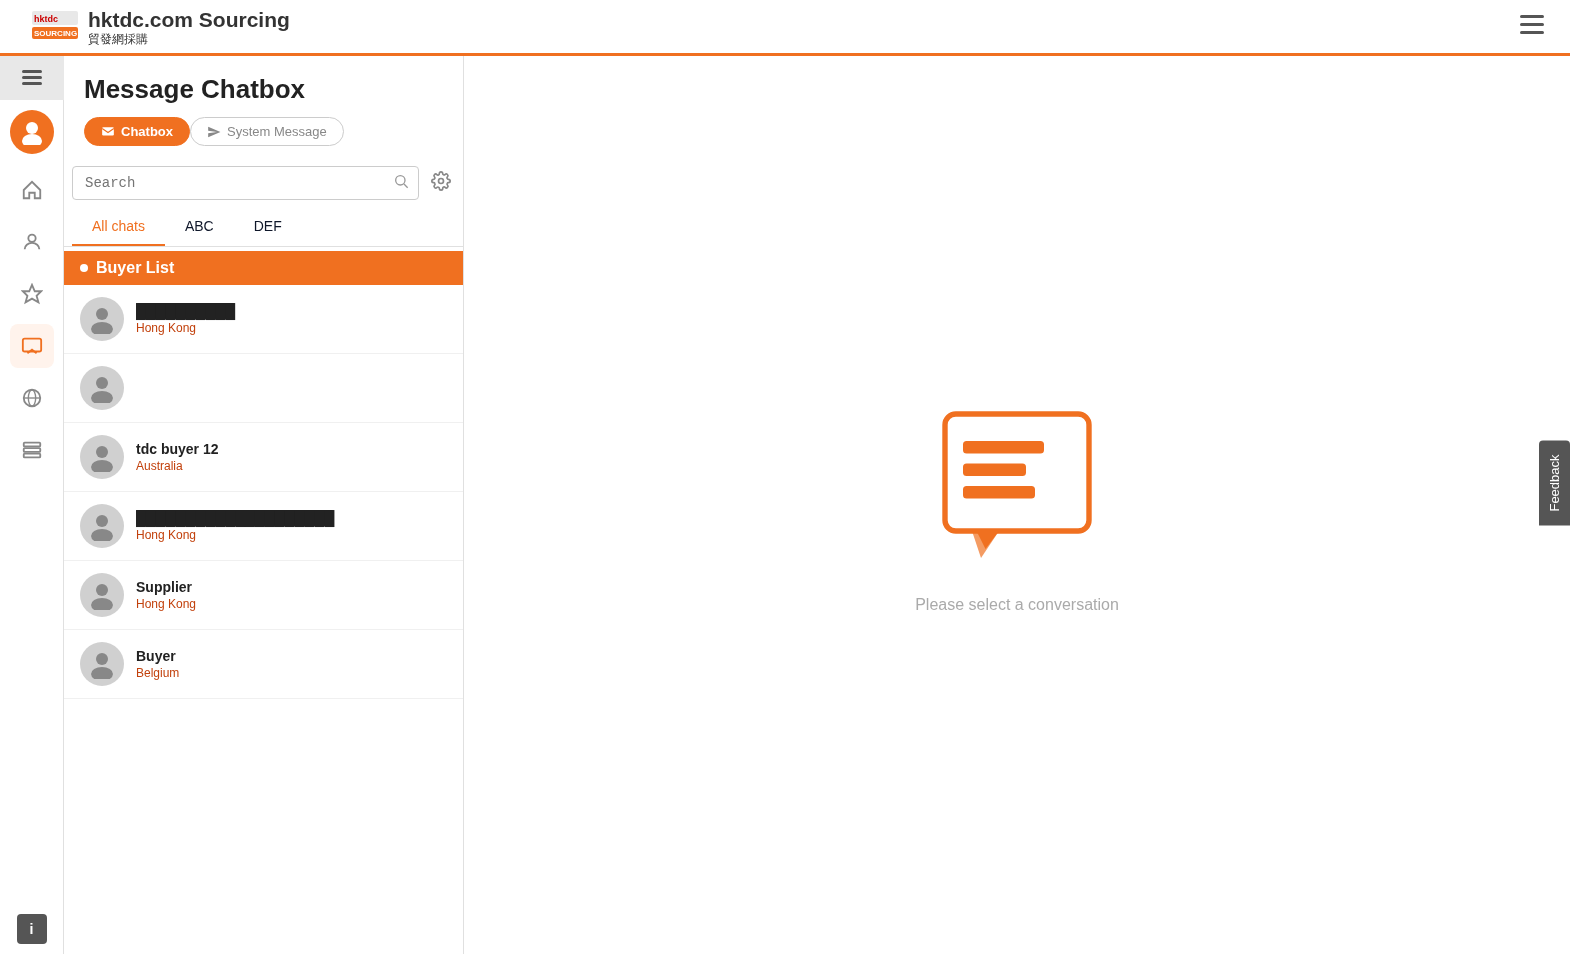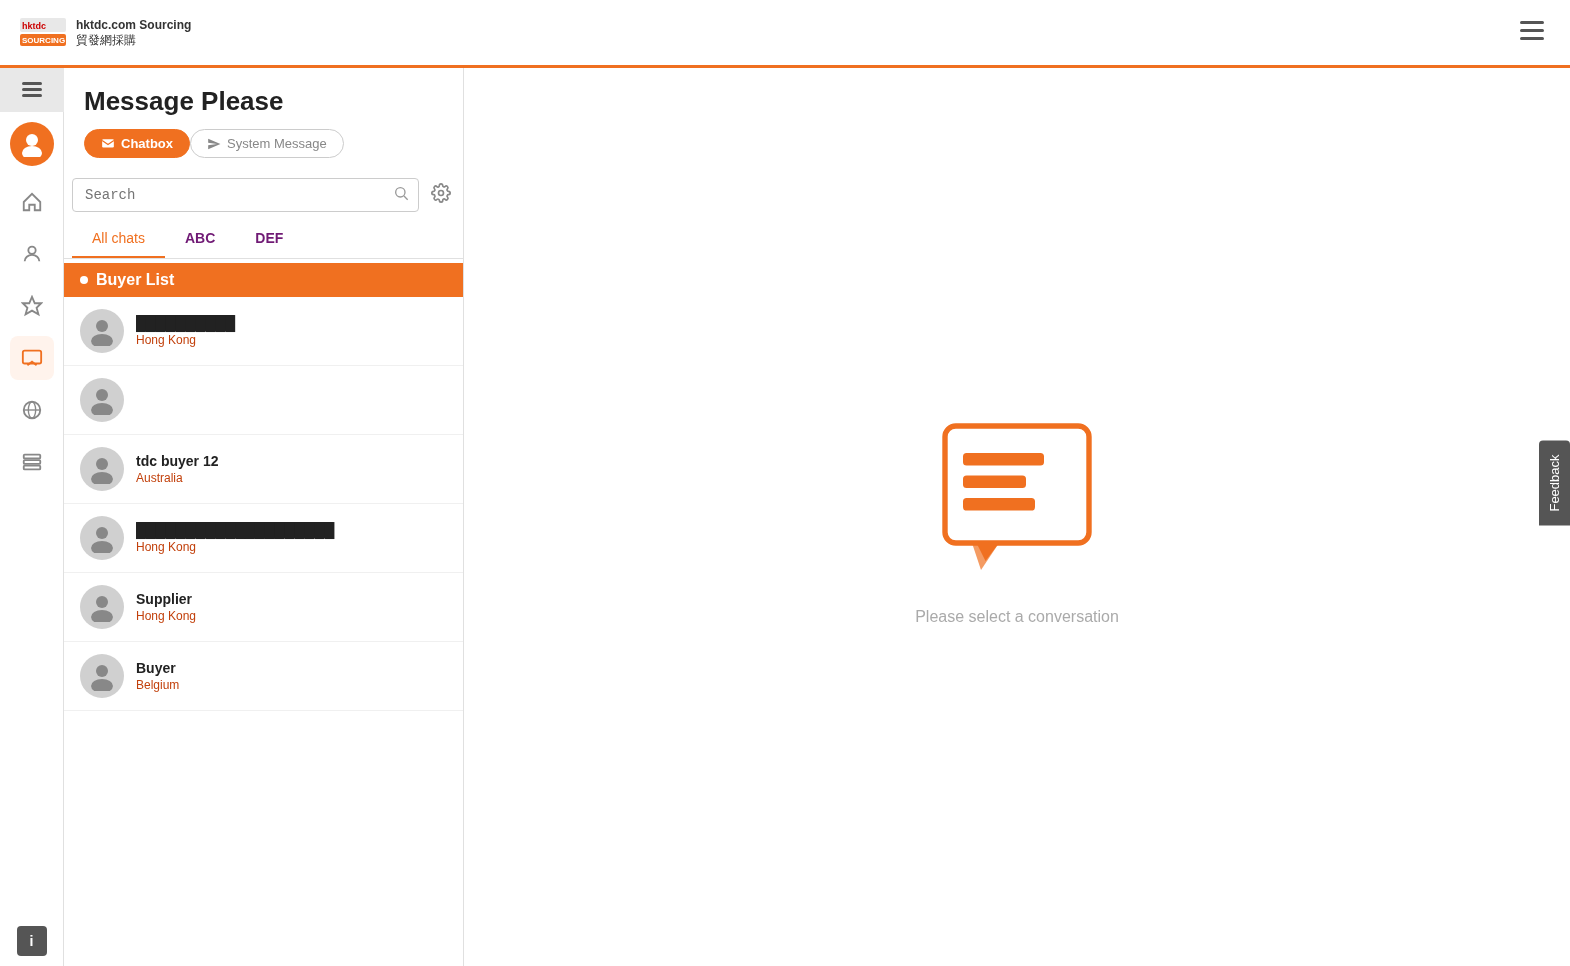--- a/index.html
+++ b/index.html
@@ -1,39 +1,39 @@
 <!DOCTYPE html>
 <html><head>
   <meta charset="utf-8">
   <style>
     * { box-sizing: border-box; margin: 0; padding: 0; }
     body { font-family: Arial, sans-serif; background: #fff; width: 1570px; height: 966px; overflow: hidden; }
 
     
     .top-header {
-      height: 68px;
+      height: 56px;
       background: #fff;
       border-bottom: 3px solid #f07020;
       display: flex;
       align-items: center;
-      padding: 0 20px;
+      padding: 0 32px;
       position: relative;
     }
     .logo-area {
       display: flex;
       align-items: center;
       gap: 10px;
     }
     .logo-text {
       display: flex;
       flex-direction: column;
       line-height: 1.2;
     }
     .logo-text .site-name {
-      font-size: 12px;
+      font-size: 21px;
       font-weight: bold;
       color: #333;
     }
     .logo-text .site-sub {
       font-size: 12px;
       color: #333;
     }
     .hamburger-btn {
       position: absolute;
       right: 20px;
@@ -199,27 +199,26 @@
     
     .filter-tabs {
       display: flex;
       border-bottom: 1px solid #e0e0e0;
       padding: 0 8px;
     }
     .filter-tab {
       padding: 10px 20px;
       cursor: pointer;
       font-size: 14px;
-      color: #701a75;
+      color: #0f172a;
       border-bottom: 2px solid transparent;
       background: none;
       border-top: none;
       border-left: none;
       border-right: none;
-      font-weight: bold;
     }
     .filter-tab.active {
       color: #f07020;
       border-bottom: 2px solid #f07020;
       font-weight: normal;
     }
 
     
     .buyer-list-header {
       background: #f07020;
@@ -402,21 +401,21 @@
       </svg>
     </button>
     <div style="flex:1;"></div>
     <div class="nav-info-btn">i</div>
   </div>
 
   <div class="content-area">
 
     <div class="chat-panel">
       <div class="chat-panel-header">
-        <div class="page-title">Message Please</div>
+        <div class="page-title">Message Chatbox</div>
         <div class="tab-buttons">
           <button class="tab-btn active-tab">
             <span style="display:flex;align-items:center;gap:6px;">
               <svg width="14" height="14" viewBox="0 0 24 24">
                 <rect x="2" y="4" width="20" height="14" rx="2" fill="#fff"></rect>
                 <path d="M2 6l10 7 10-7" stroke="#f07020" stroke-width="2" fill="none"></path>
               </svg>
               <span>Chatbox</span>
             </span>
           </button>

